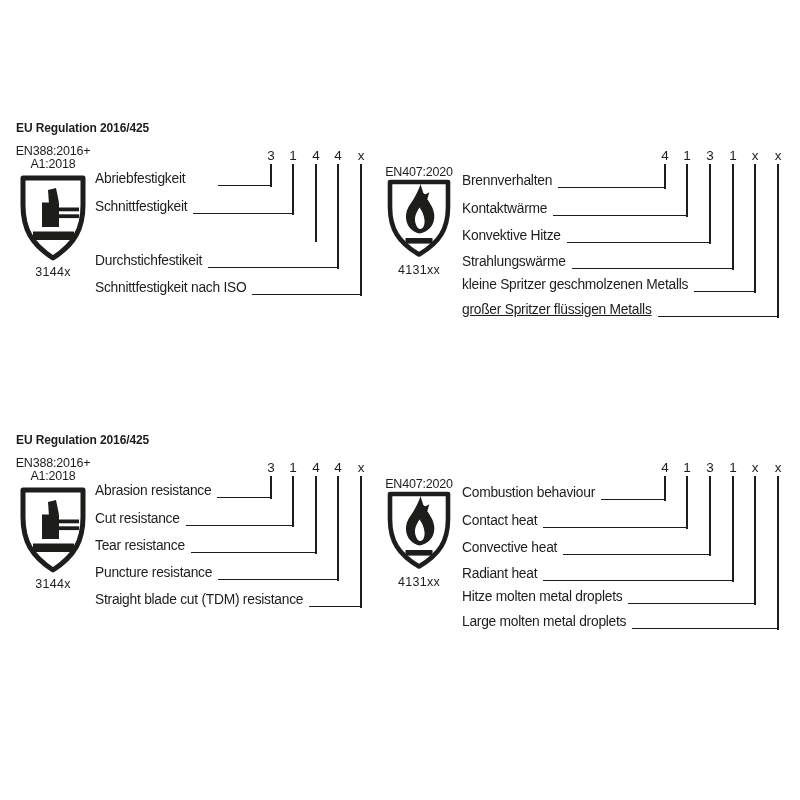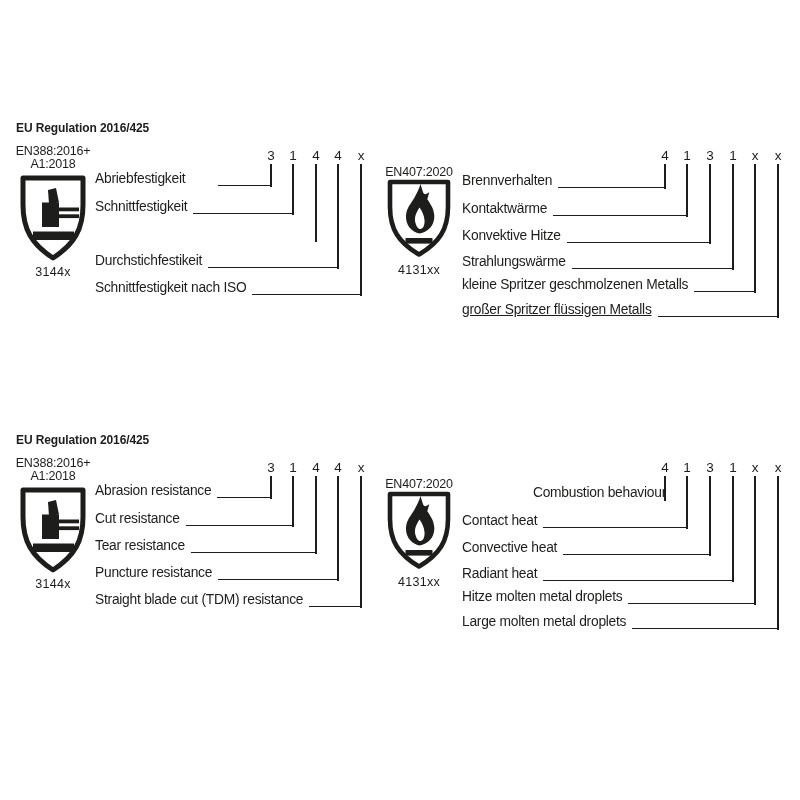--- a/index.html
+++ b/index.html
@@ -194,21 +194,21 @@
       <div class="rating-digit" style="left: 678px; top: 28px;">1</div>
       <div class="vline" style="left: 686px; top: 43px; height: 53px;"></div>
       <div class="rating-digit" style="left: 701px; top: 28px;">3</div>
       <div class="vline" style="left: 709px; top: 43px; height: 80px;"></div>
       <div class="rating-digit" style="left: 724px; top: 28px;">1</div>
       <div class="vline" style="left: 732px; top: 43px; height: 106px;"></div>
       <div class="rating-digit" style="left: 746px; top: 28px;">x</div>
       <div class="vline" style="left: 754px; top: 43px; height: 129px;"></div>
       <div class="rating-digit" style="left: 769px; top: 28px;">x</div>
       <div class="vline" style="left: 777px; top: 43px; height: 154px;"></div>
-      <div class="prow" style="left: 462px; top: 53px; width: 204px; flex-direction: column;">
+      <div class="prow" style="left: 462px; top: 53px; width: 204px;">
         <span class="plabel">Combustion behaviour</span>
         <span class="pline"></span>
       </div>
       <div class="prow" style="left: 462px; top: 81px; width: 226px;">
         <span class="plabel">Contact heat</span>
         <span class="pline"></span>
       </div>
       <div class="prow" style="left: 462px; top: 108px; width: 249px;">
         <span class="plabel">Convective heat</span>
         <span class="pline"></span>

